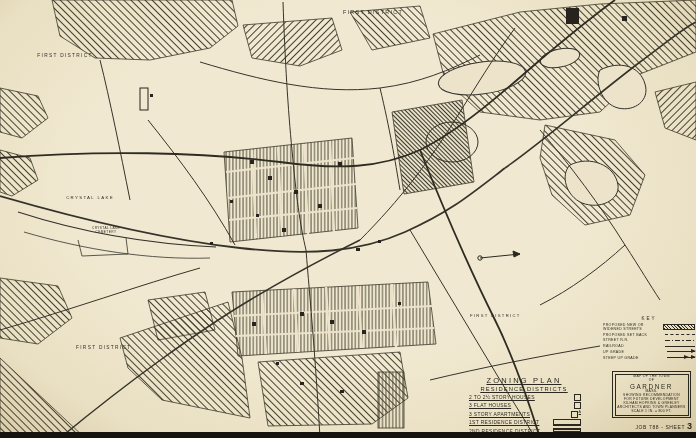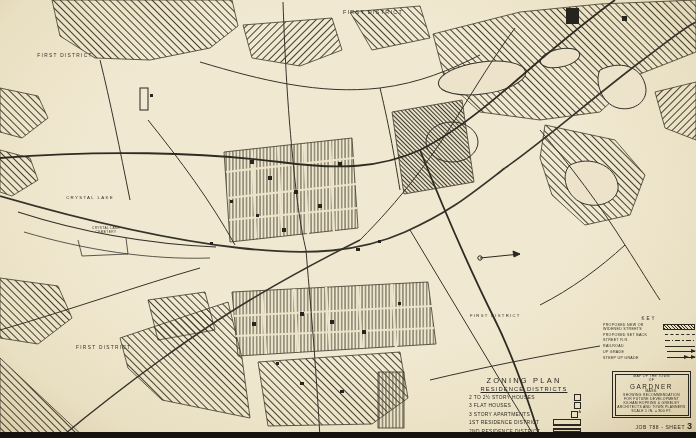--- a/index.html
+++ b/index.html
@@ -5,21 +5,21 @@
   html,body{margin:0;padding:0;background:#888;}
   .stage{
     position:relative;width:696px;height:438px;overflow:hidden;
     font-family:"Liberation Sans",sans-serif;color:#2b2820;
     background:radial-gradient(ellipse at 48% 42%, #f0e8d0 50%, #e9dfc2 78%, #d9cca8 96%, #cdbf99 100%);
   }
   svg.mapart{position:absolute;left:0;top:0;}
   .lbl{position:absolute;color:#34312a;white-space:nowrap;letter-spacing:1.3px;font-size:4.8px;}
   .lbl.tiny{font-size:3.2px;letter-spacing:.4px;line-height:3.6px;text-align:center;}
   
-  .legend{position:absolute;left:464px;top:376px;width:120px;}
+  .legend{position:absolute;left:464px;top:376px;width:120px;text-decoration:underline;}
   .lg-title{font-size:7.5px;letter-spacing:2.2px;text-align:center;color:#2b2820;}
   .lg-sub{font-size:5.8px;letter-spacing:1.1px;text-align:center;text-decoration:underline;margin-top:1px;}
   .lg-row{display:flex;align-items:center;justify-content:space-between;margin-top:1.6px;padding:0 3px 0 5px;}
   .lg-label{font-size:4.9px;letter-spacing:.35px;}
   .sym-sq{width:5px;height:5px;border:1px solid #2b2820;background:transparent;}
   .sym-wrap{display:flex;align-items:flex-start;}
   .sym-sup{font-size:3.6px;margin:-1px 0 0 .5px;}
   .sym-bar{width:26px;height:5px;border:1px solid #2b2820;
     background:repeating-linear-gradient(0deg,#2b2820 0 .7px,transparent .7px 2.6px);}
   .sym-bar.dense{background:repeating-linear-gradient(0deg,#2b2820 0 .9px,transparent .9px 1.9px);}

